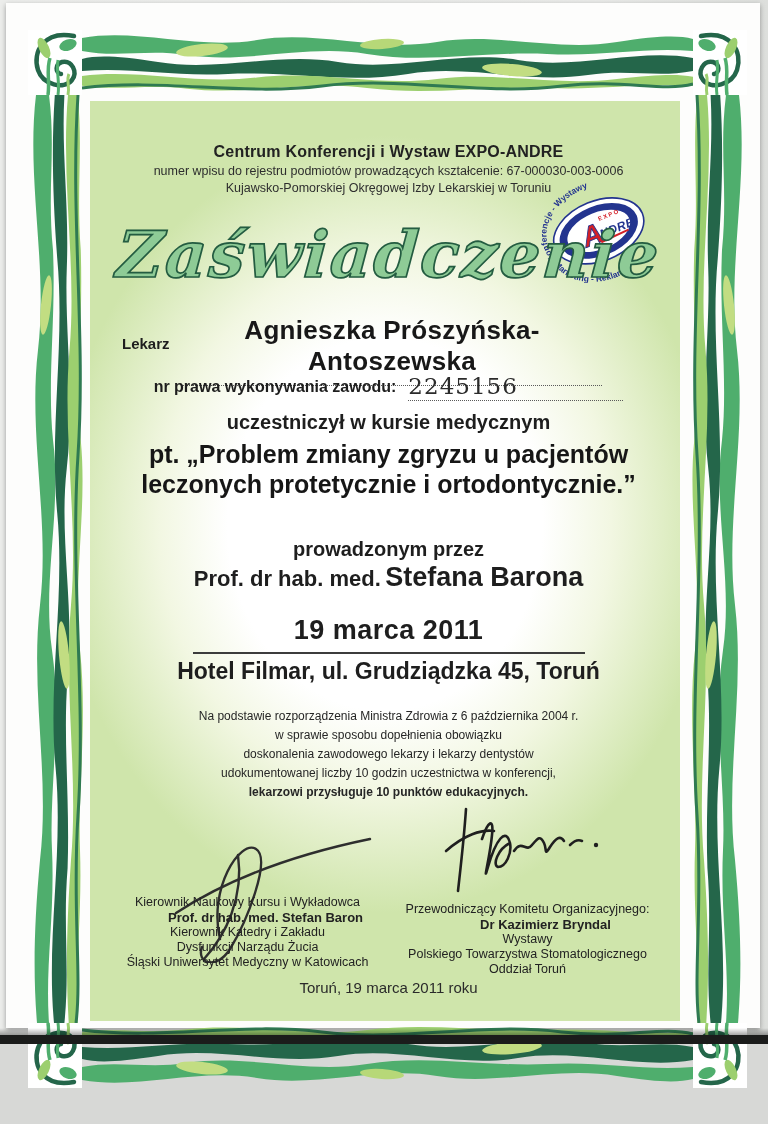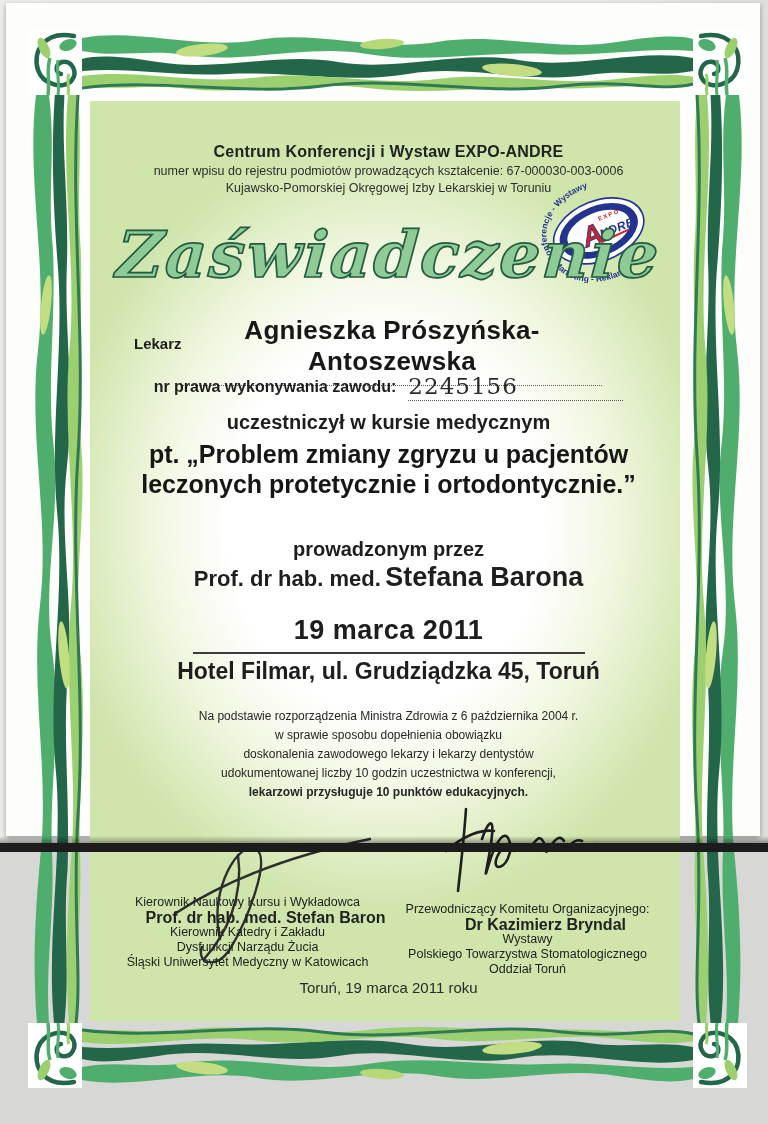--- a/index.html
+++ b/index.html
@@ -3,21 +3,21 @@
 <meta charset="utf-8">
 <style>
   html,body{margin:0;padding:0;}
   body{
     width:768px;height:1124px;
     font-family:"Liberation Sans",sans-serif;
     background:#d7d8d6;
     overflow:hidden;
   }
   .photo{
-    position:relative;width:768px;height:852px;
+    position:relative;width:768px;height:1044px;
     background:linear-gradient(90deg,#ecedeb 0%,#e9eae8 78%,#dddfdc 100%);
     text-decoration:underline;
   }
   .photo-bottom-edge{
     position:absolute;left:0;right:0;bottom:0;height:9px;
     background:#1b1c1b;
   }
   .photo-bottom-shade{
     position:absolute;left:0;right:0;bottom:9px;height:7px;
     background:linear-gradient(180deg,rgba(0,0,0,0) 0%,rgba(0,0,0,.35) 100%);
@@ -47,21 +47,21 @@
     -webkit-text-stroke:1.7px #245c41;
     text-shadow:0 0 1px #2a6b4a;
     transform:skewX(-4deg);
   }
   .logo-wrap{position:absolute;left:450px;top:80px;width:132px;height:108px;}
   .name-row{
     position:absolute;left:100px;top:220px;width:420px;text-align:center;
     border-bottom:1px dotted #5a5a5a;padding-bottom:8px;
     font-size:26px;font-weight:bold;color:#181818;letter-spacing:.3px;
   }
-  .lekarz-label{position:absolute;left:52px;top:240px;font-size:15px;font-weight:bold;}
+  .lekarz-label{position:absolute;left:40px;top:240px;font-size:15px;font-weight:bold;}
   .license-row{
     position:absolute;left:0;top:258px;width:100%;
     display:flex;justify-content:center;align-items:flex-end;gap:12px;margin-top:20px;
   }
   .license-label{font-size:16px;font-weight:bold;margin-bottom:5px;}
   .license-value{
     width:215px;text-align:left;border-bottom:1px dotted #5a5a5a;
     font-family:"DejaVu Serif",serif;font-size:23px;color:#2b2b2b;
     letter-spacing:1px;padding-bottom:1px;
   }
@@ -79,21 +79,21 @@
   }
   .venue{top:563px;font-size:23px;font-weight:bold;}
   .legal{top:612px;font-size:12px;line-height:19px;color:#262626;}
   .legal .b{font-weight:bold;}
   .sig-svg{position:absolute;}
   .sig-left-svg{left:60px;top:718px;}
   .sig-right-svg{left:348px;top:700px;}
   .sig-block{position:absolute;text-align:center;font-size:12.5px;line-height:15px;color:#222;}
   .sig-left-block{left:8px;top:800px;width:315px;}
   .sig-right-block{left:303px;top:807px;width:285px;}
-  .sig-name{font-weight:bold;font-size:16px;padding-left:36px;}
+  .sig-name{font-weight:bold;font-size:13px;padding-left:36px;}
   .footer-line{top:884px;font-size:15px;color:#2a2a2a;}
 </style>
 </head>
 <body>
 
 <div class="photo">
   <div class="paper"></div>
 
   <svg class="frame-svg" width="768" height="1124" aria-hidden="true">
     <defs>

